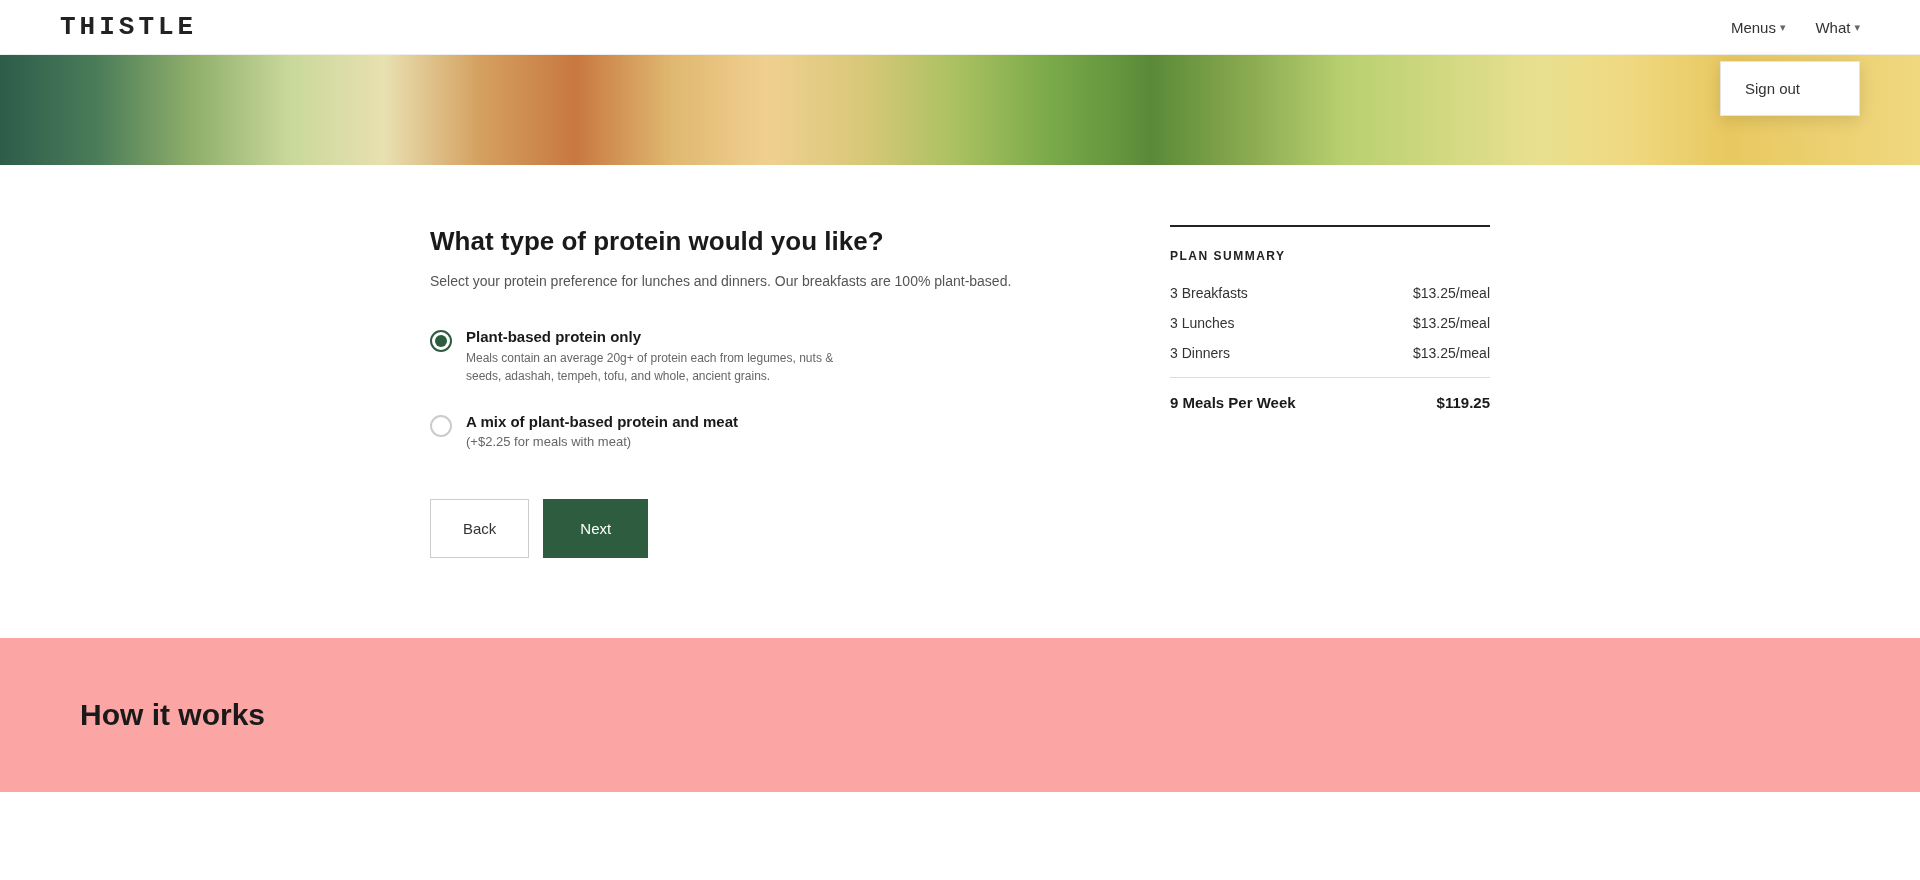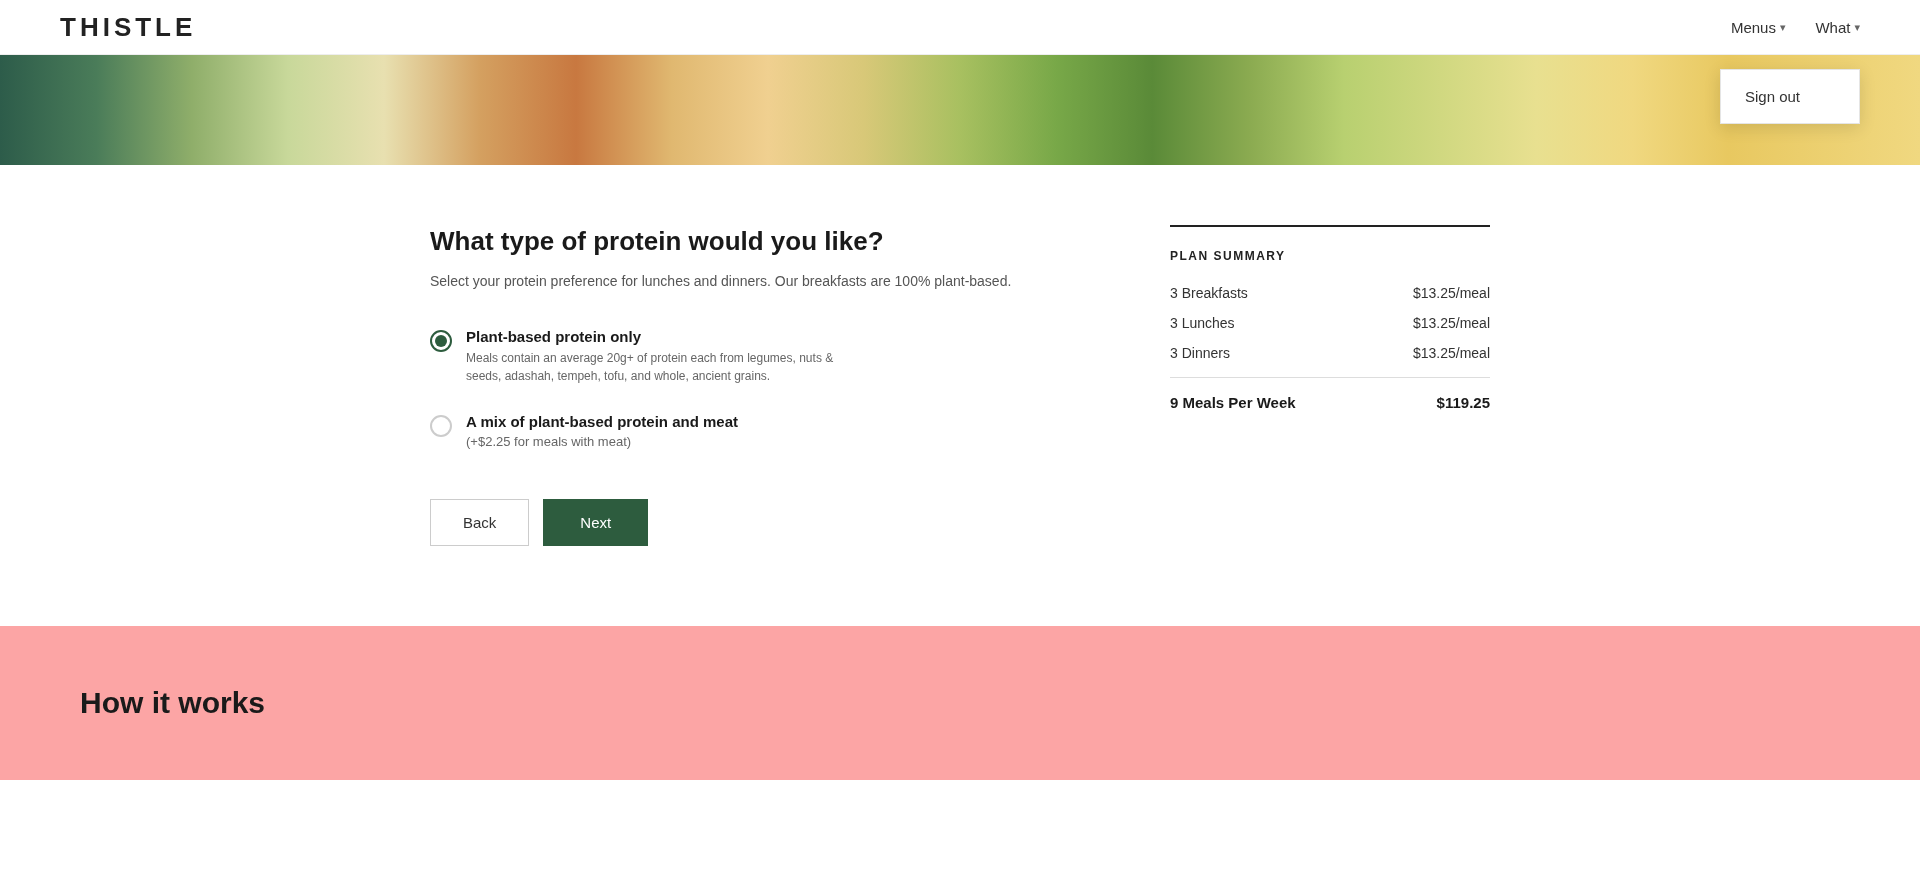--- a/index.html
+++ b/index.html
@@ -15,21 +15,21 @@
       height: 55px;
       background: #fff;
       border-bottom: 1px solid #eee;
       z-index: 100;
     }
     .logo {
       font-size: 26px;
       font-weight: 800;
       letter-spacing: 4px;
       color: #222;
-      font-family: Liberation Sans, sans-serif;
+      font-family: Liberation Mono, monospace;
     }
     .nav-right {
       display: flex;
       align-items: center;
       gap: 30px;
       position: relative;
     }
     .nav-link {
       font-size: 15px;
       color: #333;
@@ -40,21 +40,21 @@
       gap: 4px;
     }
     .nav-link .chevron {
       font-size: 11px;
       color: #666;
     }
 
     
     .dropdown-menu {
       position: absolute;
-      top: 50px;
+      top: 42px;
       right: 0;
       background: #fff;
       box-shadow: 0 4px 16px rgba(0,0,0,0.12);
       border: 1px solid #e5e5e5;
       min-width: 140px;
       z-index: 200;
     }
     .dropdown-menu a {
       display: block;
       padding: 18px 24px;
@@ -181,21 +181,21 @@
       color: #666;
     }
 
     
     .button-row {
       display: flex;
       gap: 14px;
       margin-top: 50px;
     }
     .btn-back {
-      padding: 14px 32px;
+      padding: 20px 32px;
       border: 1px solid #ccc;
       background: #fff;
       color: #333;
       font-size: 15px;
       cursor: pointer;
       font-family: inherit;
     }
     .btn-next {
       padding: 14px 37px;
       background: #2d5c3e;

